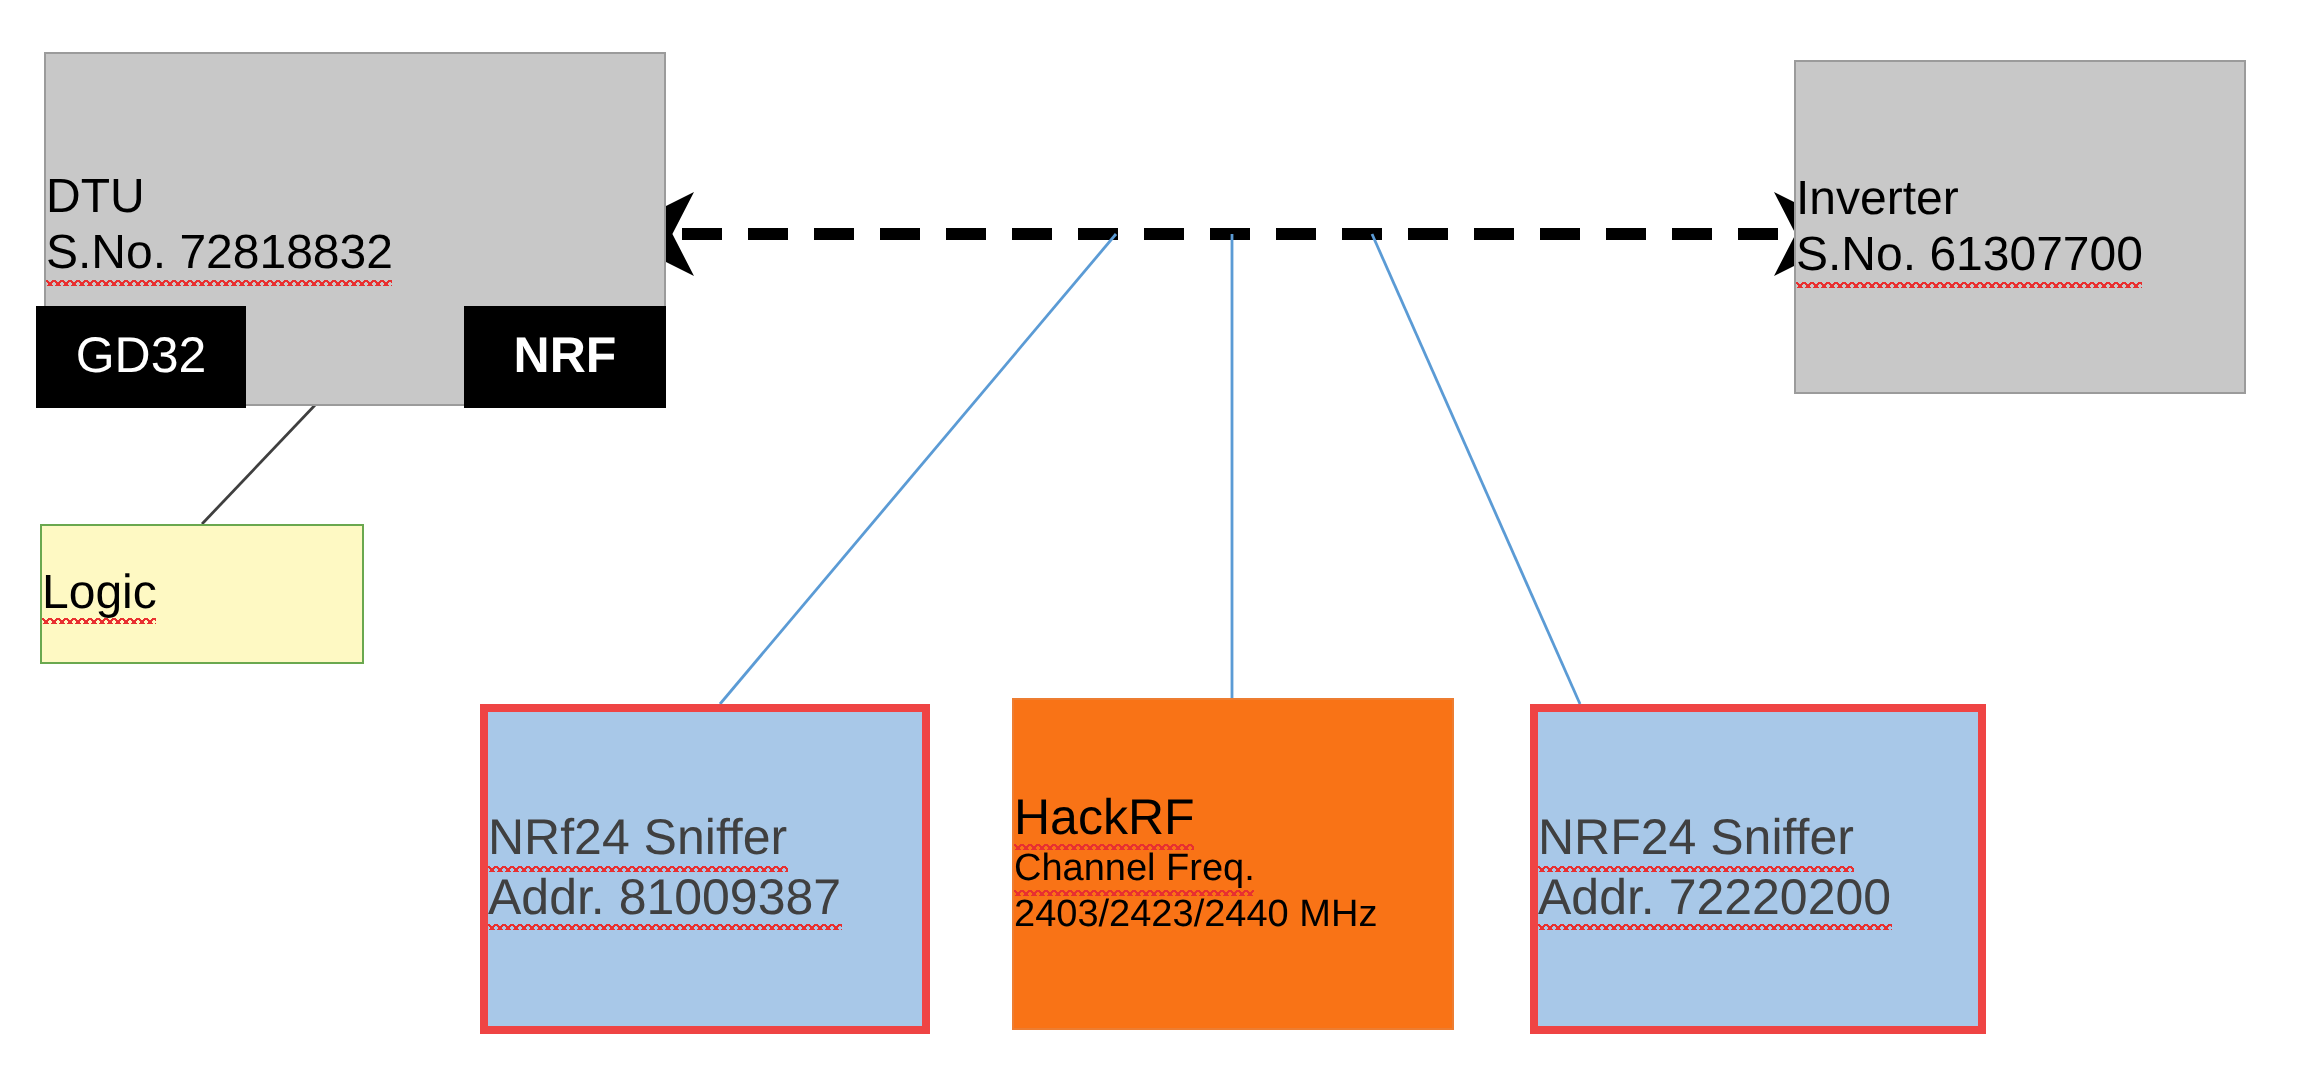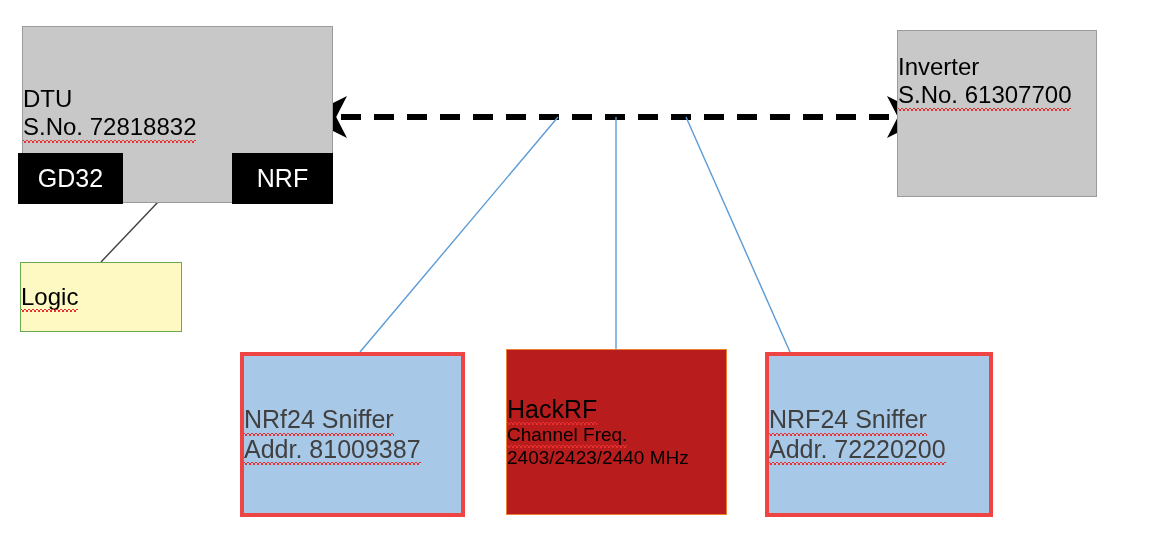--- a/index.html
+++ b/index.html
@@ -37,24 +37,24 @@
     left: 22px;
     top: 26px;
     width: 311px;
     height: 177px;
     justify-content: flex-start;
     padding-top: 58px;
   }
   #inverter-box {
     left: 897px;
     top: 30px;
-    width: 200px;
+    width: 226px;
     height: 167px;
     justify-content: flex-start;
-    padding-top: 22px;
+    padding-top: 55px;
   }
   .grey-line {
     font-size: 24px;
     white-space: nowrap;
   }
   
   .chip-box {
     position: absolute;
     box-sizing: border-box;
     background: #000000;
@@ -68,40 +68,41 @@
     left: 18px;
     top: 153px;
     width: 105px;
     height: 51px;
   }
   #nrf-box {
     left: 232px;
     top: 153px;
     width: 101px;
     height: 51px;
+    font-weight: bold;
   }
   
   #logic-box {
     left: 20px;
     top: 262px;
     width: 162px;
     height: 70px;
     background: #fef9c3;
     border: 1px solid #6aa84f;
     color: #000000;
     font-size: 24px;
   }
   
   .blue-box {
     background: #a8c8e8;
     border: 4px solid #ef4444;
     color: #404040;
   }
   .orange-box {
-    background: #b91c1c;
+    background: #f97316;
     border: 1px solid #ed7d31;
     color: #000000;
   }
   #sniffer-left-box {
     left: 240px;
     top: 352px;
     width: 225px;
     height: 165px;
   }
   #sniffer-right-box {

